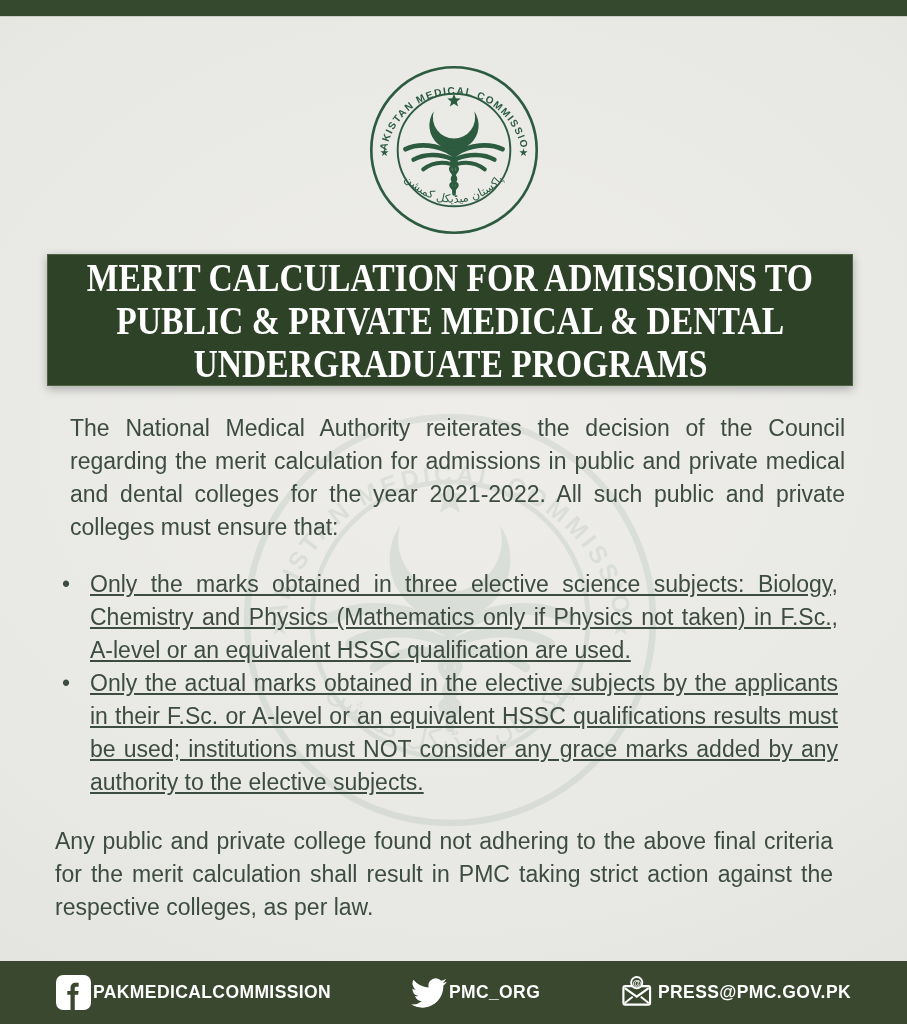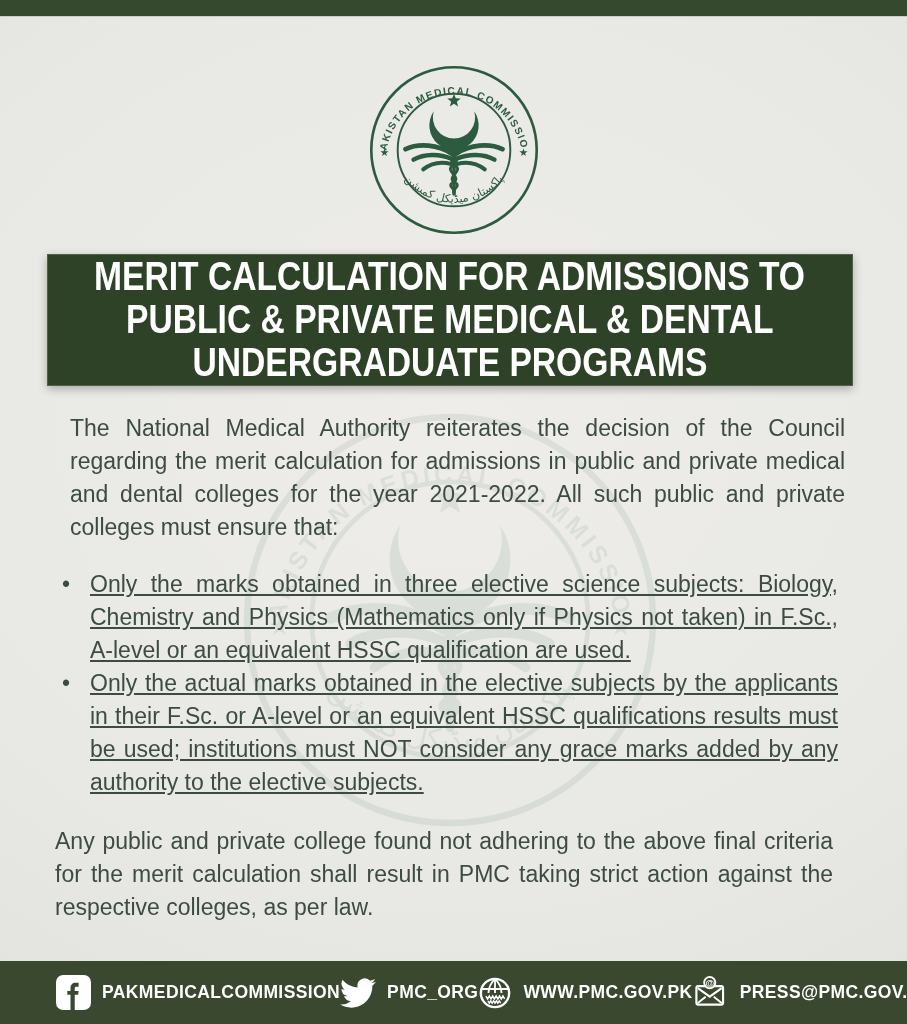--- a/index.html
+++ b/index.html
@@ -17,21 +17,21 @@
   
   .logo{position:absolute;left:366px;top:62px;width:176px;height:176px;}
   .watermark{position:absolute;left:234px;top:404px;width:432px;height:432px;opacity:.085;pointer-events:none;}
   
   .banner{
     position:absolute;left:47px;top:254px;width:806px;height:132px;
     background:#2e4227;
     border:1px solid rgba(120,140,105,.45);
     box-shadow:0 3px 9px rgba(0,0,0,.28);
     box-sizing:border-box;
-    display:flex;flex-direction:column;align-items:center;
+    display:flex;flex-direction:column;justify-content:center;align-items:center;font-family:Liberation Serif, serif;
   }
   .banner .line{
     color:#ffffff;font-weight:bold;font-size:41px;line-height:43px;
     white-space:nowrap;transform:scaleX(.82);transform-origin:center;
     letter-spacing:0px;
   }
   
   .body-text{
     position:absolute;left:55px;top:412px;width:790px;z-index:1;
     color:#3d4c40;font-size:23px;line-height:33px;font-weight:500;
@@ -42,21 +42,21 @@
   .bullet-dot{flex:0 0 35px;text-align:left;padding-left:7px;box-sizing:border-box;font-size:23px;}
   .bullet-body{flex:1;text-align:justify;max-width:748px;text-decoration:underline;}
   .closing{ text-align:justify;margin:6px 12px 0 0;}
   
   .footer{
     position:absolute;left:0;bottom:0;width:907px;height:63px;
     background:#3a4830;
     display:flex;align-items:center;justify-content:space-between;
     padding:0 56px;box-sizing:border-box;
   }
-  .footer-item{display:flex;align-items:center;gap:11px;color:#fff;}
+  .footer-item{display:flex;align-items:center;gap:2px;color:#fff;}
   .footer-item .label{
     font-weight:bold;font-size:17.5px;letter-spacing:.4px;white-space:nowrap;
   }
   .icon-box{display:flex;align-items:center;justify-content:center;}
   .hidden-defs{position:absolute;width:0;height:0;overflow:hidden;}
 </style>
 </head>
 <body>
 
 <svg class="hidden-defs" aria-hidden="true">
@@ -151,31 +151,20 @@
 
     <div class="footer-item">
       <span class="icon-box">
         <svg width="36" height="30" viewBox="0 0 24 20">
           <path fill="#ffffff" d="M23.95 2.57c-.89.39-1.84.65-2.83.77a4.93 4.93 0 0 0 2.16-2.72c-.95.56-2 .97-3.13 1.19A4.92 4.92 0 0 0 11.77 6.3 13.97 13.97 0 0 1 1.64 1.16a4.92 4.92 0 0 0 1.52 6.57 4.9 4.9 0 0 1-2.23-.62v.06a4.92 4.92 0 0 0 3.95 4.83 4.96 4.96 0 0 1-2.21.08 4.93 4.93 0 0 0 4.6 3.42A9.87 9.87 0 0 1 0 17.54a13.94 13.94 0 0 0 7.55 2.21c9.06 0 14.01-7.5 14.01-14.01l-.02-.63a10 10 0 0 0 2.41-2.54z"></path>
         </svg>
       </span>
       <span class="label">PMC_ORG</span>
     </div>
 
-    <div class="footer-item">
-      <span class="icon-box">
-        <svg width="34" height="34" viewBox="0 0 24 24" fill="none" stroke="#ffffff">
-          <circle cx="12" cy="12" r="10" stroke-width="1.7"></circle>
-          <path d="M12 2a14.5 14.5 0 0 0-4.6 10M12 2a14.5 14.5 0 0 1 4.6 10M12 2v10M2.3 9.2h19.4" stroke-width="1.3"></path>
-          <path d="M5.6 14.2l1.2 2 1.2-2 1.2 2 1.2-2 1.2 2 1.2-2 1.2 2 1.2-2 1.2 2 1.2-2 1.2 2" stroke-width="1.1"></path>
-          <path d="M7 17.6l1 1.6 1-1.6 1 1.6 1-1.6 1 1.6 1-1.6 1 1.6 1-1.6 1 1.6" stroke-width="1"></path>
-        </svg>
-      </span>
-      <span class="label">WWW.PMC.GOV.PK</span>
-    </div>
 
     <div class="footer-item">
       <span class="icon-box">
         <svg width="36" height="33" viewBox="0 0 28 26" fill="none" stroke="#ffffff">
           <rect x="2.5" y="8" width="21" height="14.5" rx="1.5" stroke-width="1.7"></rect>
           <path d="M3.6 9.5 L13 16.2 L22.4 9.5" stroke-width="1.7"></path>
           <path d="M3.6 21.3l6.2-5M22.4 21.3l-6.2-5" stroke-width="1.5"></path>
           <circle cx="13" cy="5.2" r="4.4" fill="#3a4830" stroke-width="1.5"></circle>
           <text x="13" y="7.6" font-size="7" font-weight="bold" fill="#ffffff" stroke="none" text-anchor="middle" font-family="Liberation Sans, sans-serif">@</text>
         </svg>

